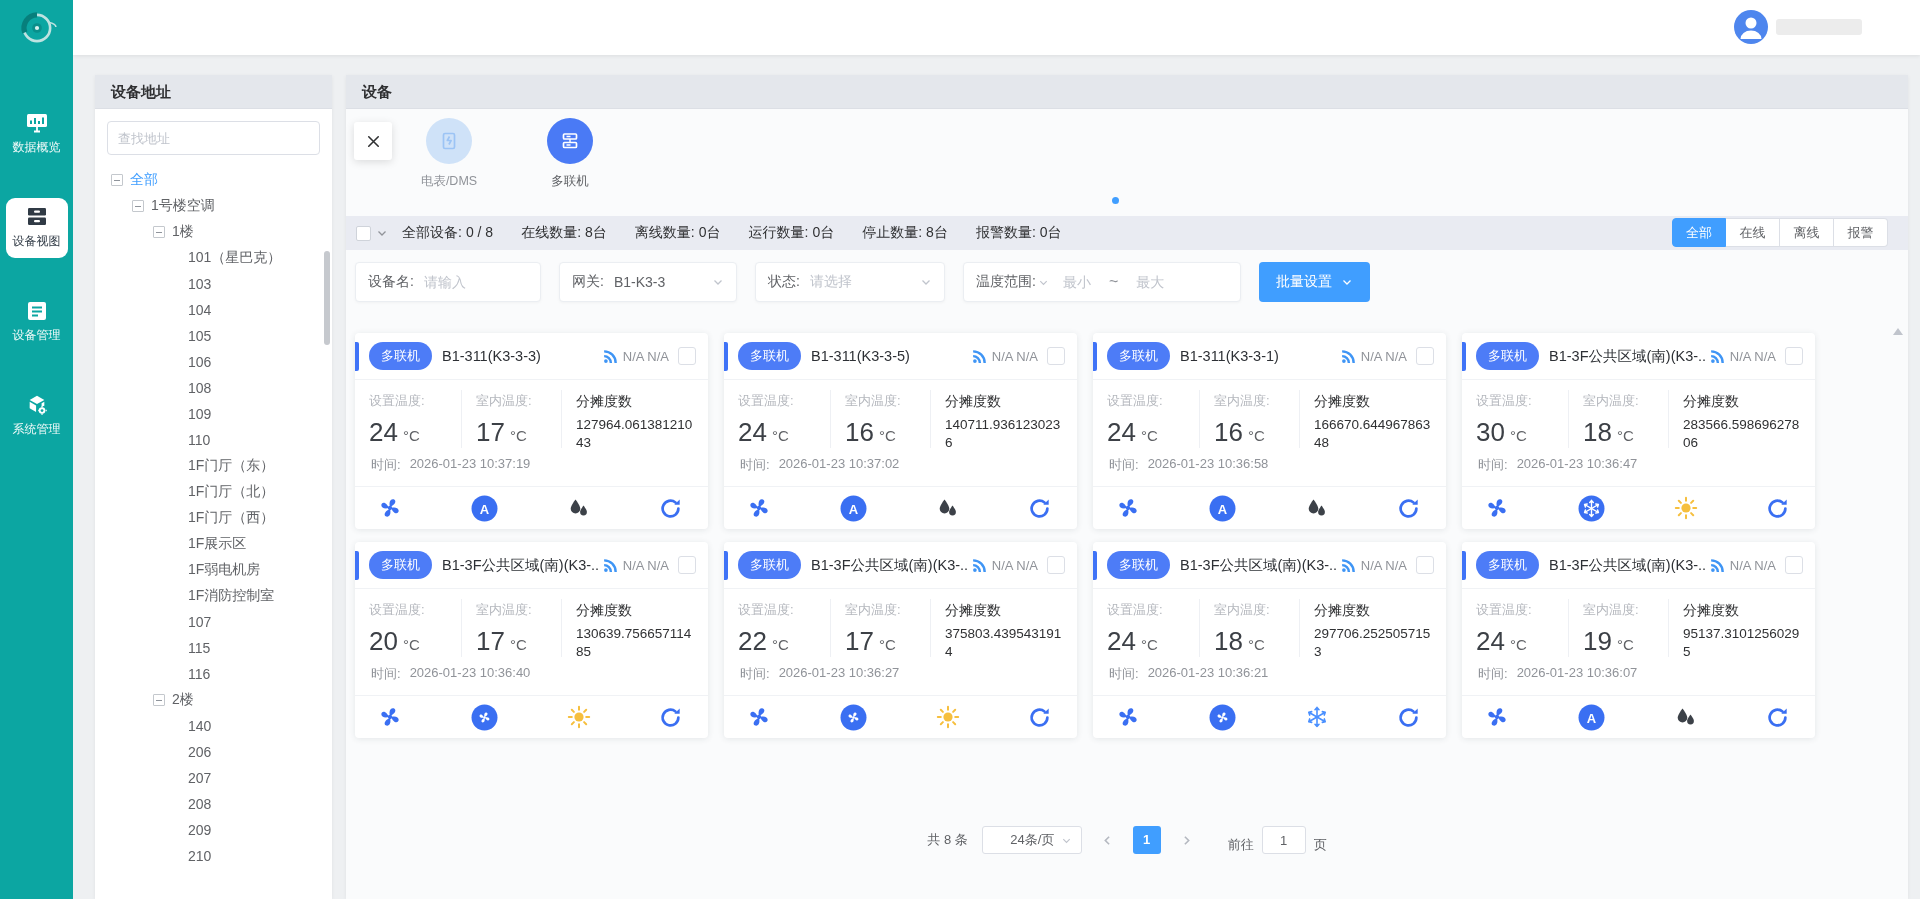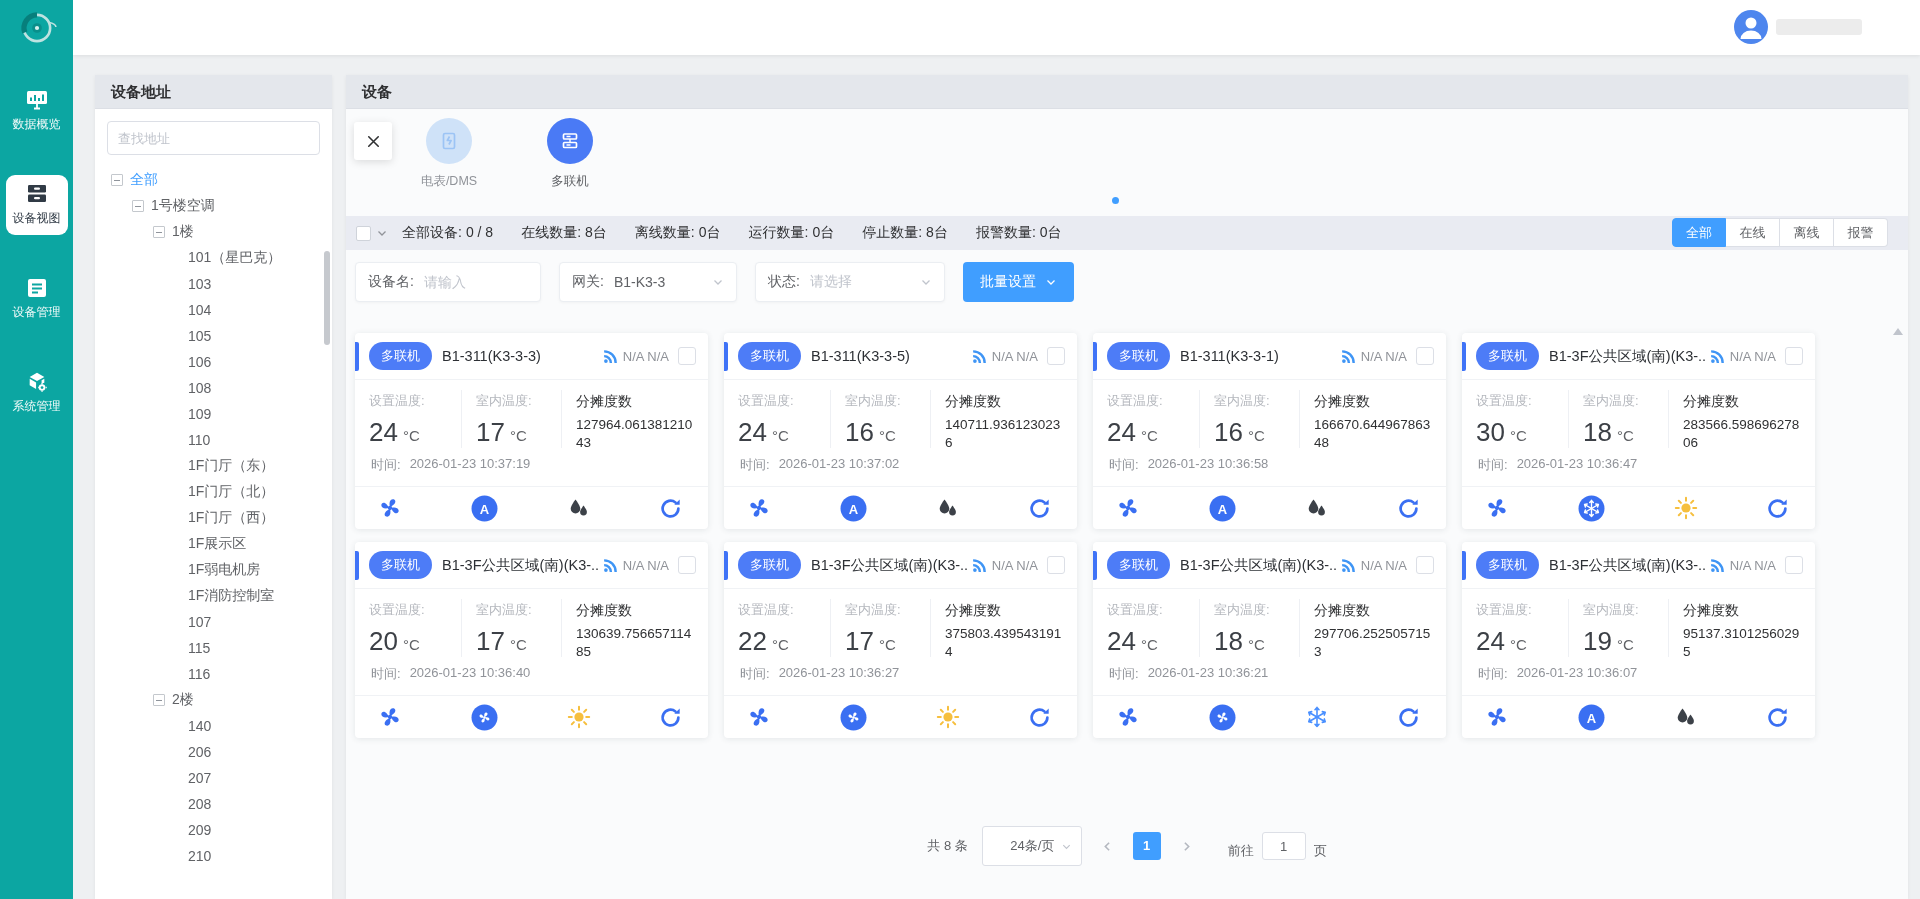--- a/index.html
+++ b/index.html
@@ -5,21 +5,21 @@
   *{margin:0;padding:0;box-sizing:border-box;}
   html,body{width:1920px;height:899px;overflow:hidden;}
   body{font-family:"Liberation Sans","DejaVu Sans",sans-serif;background:#eef0f2;position:relative;color:#303133;}
 
   
   .topbar{position:absolute;left:73px;top:0;right:0;height:55px;background:#fff;box-shadow:0 1px 4px rgba(0,0,0,.08);z-index:5;}
   .userbox{position:absolute;right:58px;top:10px;display:flex;align-items:center;gap:8px;cursor:pointer;}
   .username{width:86px;height:16px;background:#ececec;border-radius:3px;}
 
   
-  .sidebar{position:absolute;left:0;top:0;bottom:0;width:73px;background:#0ca6a2;z-index:6;display:flex;flex-direction:column;align-items:center;}
+  .sidebar{position:absolute;left:0;top:0;bottom:0;width:73px;background:#0ca6a2;z-index:6;display:flex;flex-direction:column;align-items:center;gap:23px;}
   .logo{width:73px;height:55px;display:flex;align-items:center;justify-content:center;}
   .snav{display:flex;flex-direction:column;align-items:center;margin-top:26px;width:100%;}
   .sitem{width:62px;display:flex;flex-direction:column;align-items:center;gap:5px;color:#f4fbfa;font-size:12px;margin-bottom:34px;cursor:pointer;padding:8px 0;}
   .sitem.active{background:#fff;border-radius:9px;color:#303a45;}
 
   
   .panel-head{height:34px;background:#e4e7ec;border-bottom:1px solid #dcdfe5;font-size:15px;font-weight:bold;color:#303133;line-height:34px;padding-left:16px;}
   .addr-panel{position:absolute;left:95px;top:75px;width:237px;bottom:0;background:#fff;box-shadow:0 1px 4px rgba(0,0,0,.06);overflow:hidden;}
   .addr-search{margin:12px;}
   .addr-search input{width:100%;height:34px;border:1px solid #dcdfe6;border-radius:4px;padding:0 10px;font-size:13px;color:#606266;outline:none;font-family:inherit;}
@@ -98,21 +98,21 @@
   .micon svg,.aicon svg{display:none;}
   .micon.auto .i-auto{display:block;}
   .micon.fanc .i-fanc{display:block;}
   .micon.snowc .i-snowc{display:block;}
   .aicon.drops .i-drops{display:block;}
   .aicon.sun .i-sun{display:block;}
   .aicon.snow .i-snow{display:block;}
 
   
   .pager{display:flex;align-items:center;justify-content:center;gap:14px;margin-top:88px;font-size:13px;color:#606266;}
-  .psize{width:100px;height:40px;border:1px solid #dcdfe6;border-radius:3px;background:#fff;display:flex;align-items:center;justify-content:center;gap:7px;color:#606266;cursor:pointer;padding-left:19px;}
+  .psize{width:100px;height:28px;border:1px solid #dcdfe6;border-radius:3px;background:#fff;display:flex;align-items:center;justify-content:center;gap:7px;color:#606266;cursor:pointer;padding-left:19px;}
   .parrow{color:#b4b8c0;padding:0 5px;cursor:pointer;display:flex;align-items:center;}
   .pnum{width:28px;height:28px;background:#409eff;color:#fff;border-radius:3px;text-align:center;line-height:28px;font-weight:bold;cursor:pointer;}
   .goto{display:flex;align-items:flex-end;gap:8px;margin-left:16px;}
   .goto input{width:44px;height:28px;border:1px solid #dcdfe6;border-radius:3px;text-align:center;font-size:13px;color:#606266;outline:none;font-family:inherit;}
   .scroll-up{position:absolute;right:5px;top:253px;width:0;height:0;border-left:5px solid transparent;border-right:5px solid transparent;border-bottom:7px solid #c0c4cc;cursor:pointer;}
 </style>
 </head>
 <body>
 
 <div class="topbar">
@@ -393,20 +393,29 @@
           <path d="M5 9l7 7 7-7"></path>
         </svg>
     </div>
     <div class="fbox w3">
       <span class="flabel">状态:</span>
       <span class="fph">请选择</span>
       <svg style="margin-left:auto" width="12" height="12" viewBox="0 0 24 24" fill="none" stroke="#c0c4cc" stroke-width="2.5">
           <path d="M5 9l7 7 7-7"></path>
         </svg>
     </div>
+    <div class="fbox w4">
+      <span class="flabel" style="margin-right:2px">温度范围:</span>
+      <svg width="11" height="11" viewBox="0 0 24 24" fill="none" stroke="#c0c4cc" stroke-width="2.5">
+          <path d="M5 9l7 7 7-7"></path>
+        </svg>
+      <input class="finput center" placeholder="最小" style="">
+      <span class="fsep">~</span>
+      <input class="finput center" placeholder="最大" style="">
+    </div>
     <button class="batch-btn">
       <span>批量设置</span>
       <svg width="12" height="12" viewBox="0 0 24 24" fill="none" stroke="#fff" stroke-width="2.5">
           <path d="M5 9l7 7 7-7"></path>
         </svg>
     </button>
   </div>
 
   <div class="cards">
 

